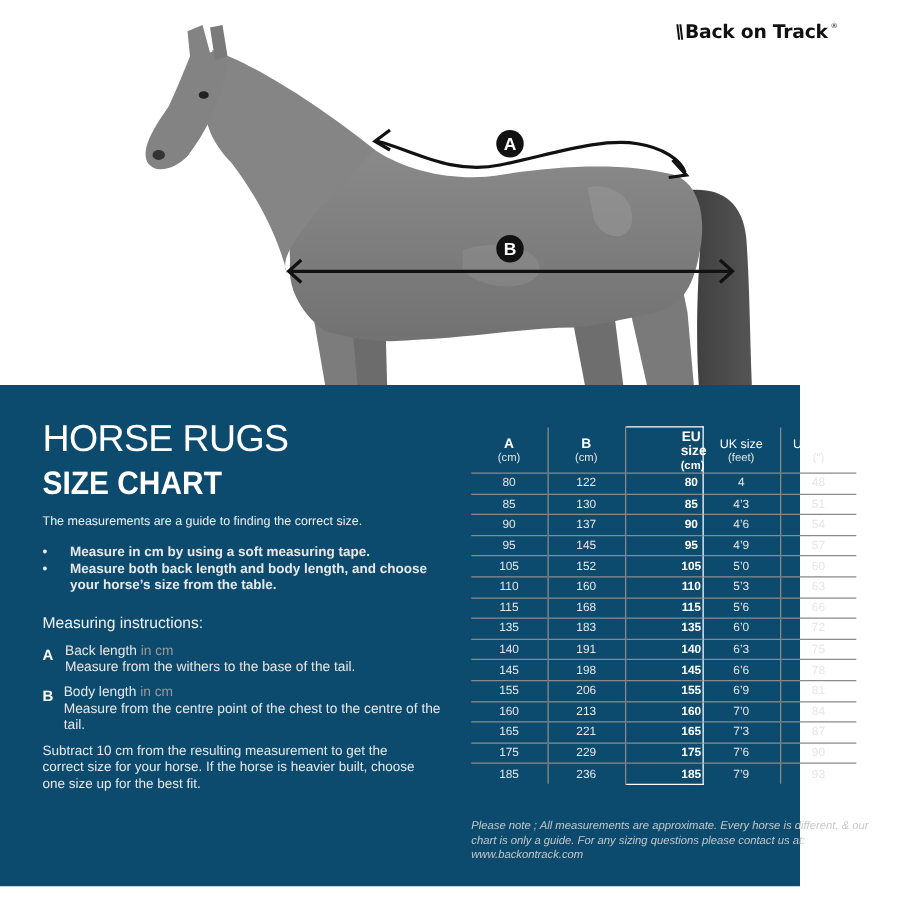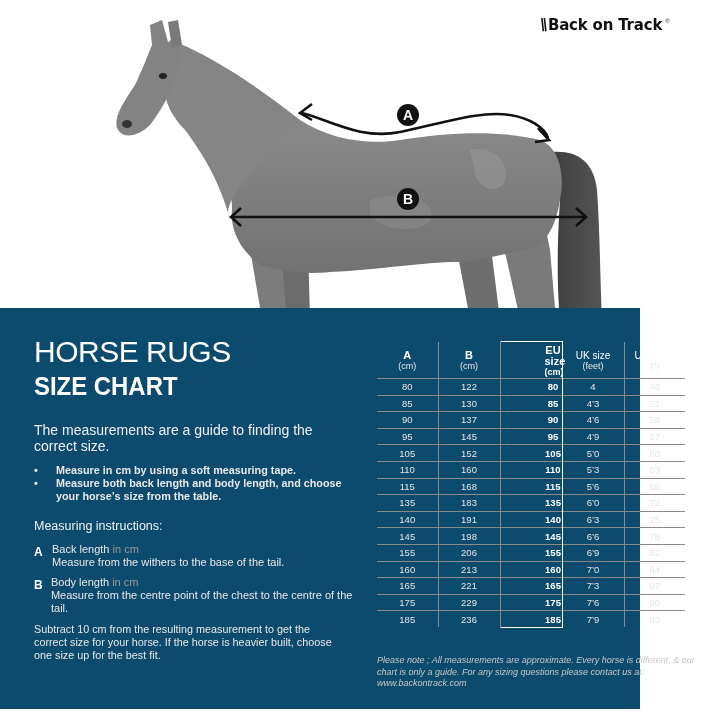--- a/index.html
+++ b/index.html
@@ -12,21 +12,21 @@
   .logo-text { font-family: "DejaVu Sans", sans-serif; font-weight: 900; font-size: 15px; color: #111; letter-spacing: -0.2px; }
   .logo-reg { font-size: 6px; color: #111; align-self: flex-start; margin-top: 2px; }
 
   .horse-svg { position: absolute; left: 0; top: 0; }
 
   .bottom { position: absolute; left: 0; top: 308px; width: 640px; height: 401px; background: #0c4a6e; color: #fff; }
 
   .left { position: absolute; left: 34px; top: 28px; width: 320px; }
   .title-light { font-size: 30px; font-weight: 300; color: #fff; letter-spacing: -0.5px; line-height: 32px; font-family: "Liberation Sans", sans-serif; -webkit-text-stroke: 0; }
   .title-bold { font-size: 26px; font-weight: 700; color: #fff; line-height: 32px; margin-top: 2px; font-family: "Liberation Sans Narrow", "Liberation Sans", sans-serif; transform: scaleX(0.92); transform-origin: left; }
-  .intro { font-size: 14px; line-height: 16px; color: #f0f0f0; margin-top: 20px; width: 300px; }
+  .intro { font-size: 10px; line-height: 16px; color: #f0f0f0; margin-top: 8px; width: 300px; }
   .bullets { list-style: none; margin-top: 10px; font-weight: bold; }
   .bullets li { position: relative; font-size: 10.8px; line-height: 13px; color: #e8e8e8; padding-left: 22px; }
   .bullets li::before { content: "•"; position: absolute; left: 0; top: 0; font-size: 11px; }
   .mi-title { font-size: 12.5px; color: #f0f0f0; margin-top: 16px; }
   .measure { display: flex; margin-top: 10px; }
   .measure + .measure { margin-top: 7px; }
   .measure-letter { width: 18px; font-weight: 700; font-size: 12px; padding-top: 2px; color: #fff; }
   .measure-body { font-size: 11px; line-height: 13px; color: #e8e8e8; }
   .measure-unit { color: #9a9a9a; }
   .subtract { font-size: 10.8px; line-height: 13px; color: #e8e8e8; margin-top: 8px; width: 310px; }

